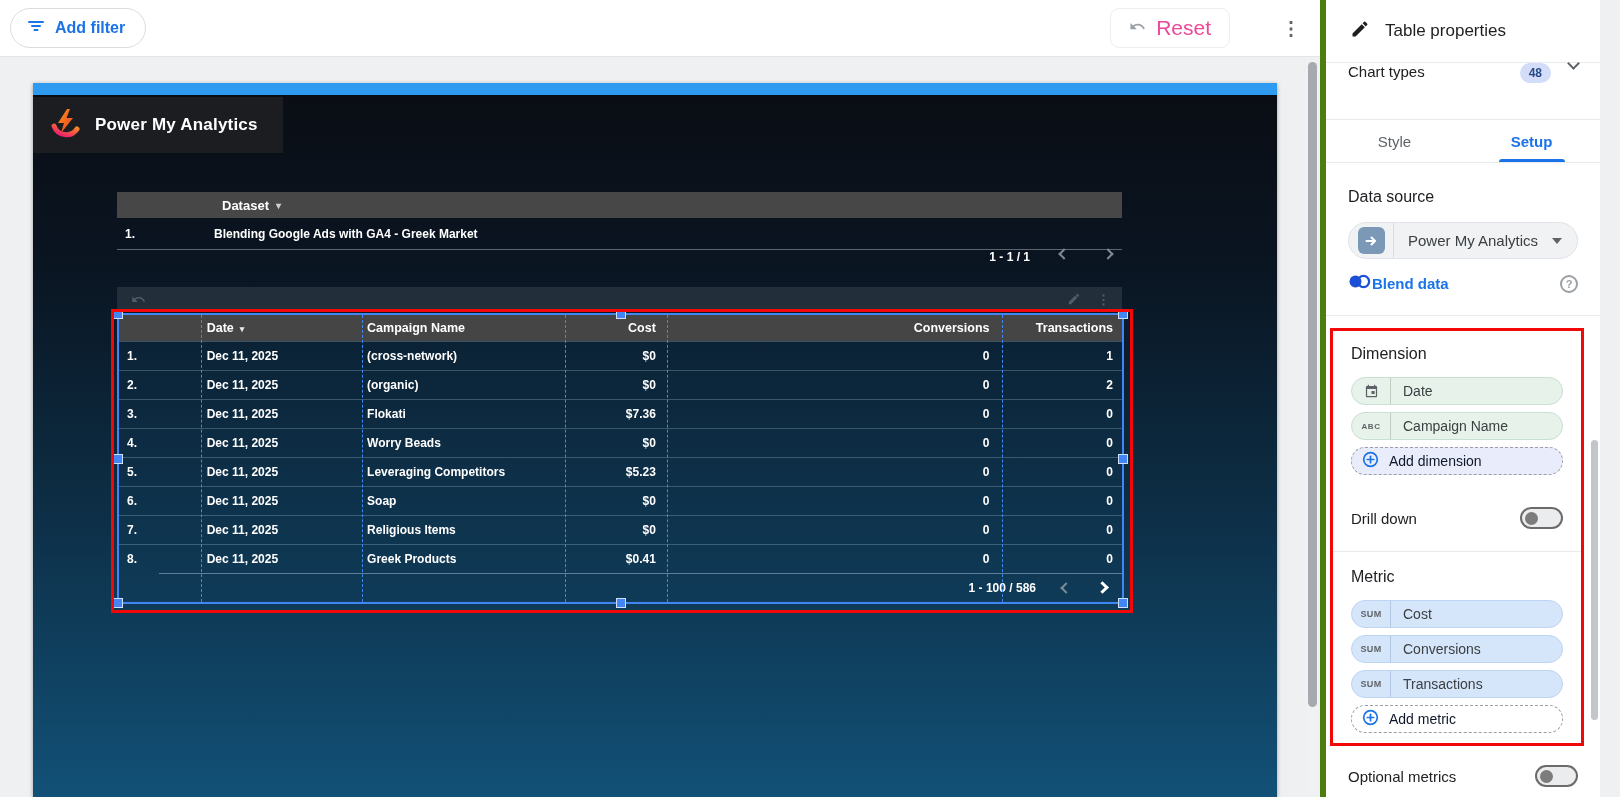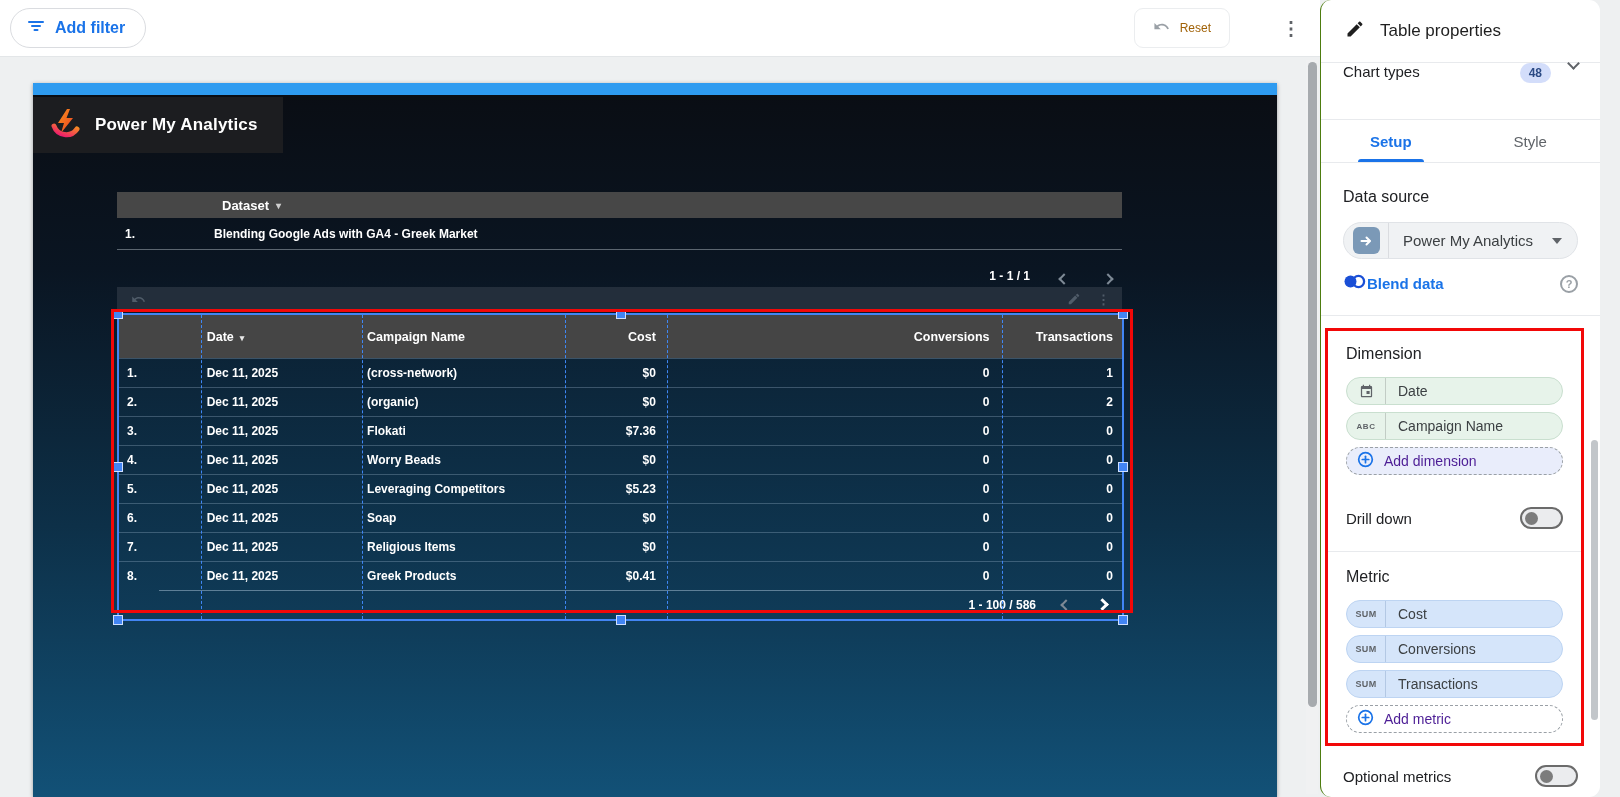--- a/index.html
+++ b/index.html
@@ -10,21 +10,21 @@
 
   
   .topbar { height:57px; background:#fff; border-bottom:1px solid #e3e6e8;
     display:flex; align-items:center; padding:0 18px 0 10px; flex:0 0 auto; }
   .btn-addfilter { display:flex; align-items:center; gap:10px; height:40px; padding:0 20px 0 16px;
     border:1px solid #dadce0; border-radius:20px; background:#fff; cursor:pointer; }
   .btn-addfilter span { color:#1a73e8; font-size:16px; font-weight:700; }
   .topbar-right { margin-left:auto; display:flex; align-items:center; }
   .btn-reset { display:flex; align-items:center; gap:10px; height:40px; padding:0 18px;
     border:1px solid #ebedef; border-radius:9px; background:#fff; margin-right:50px; }
-  .btn-reset span { color:#a16207; font-size:12px; font-weight:500; }
+  .btn-reset span { color:#ec4899; font-size:21px; font-weight:500; }
   .kebab { color:#5f6368; font-size:19px; font-weight:700; width:22px; text-align:center;
     cursor:pointer; letter-spacing:0; line-height:1; }
 
   
   .workspace { position:relative; flex:1; background:#eef0f1; overflow:hidden; }
   .canvas { position:absolute; left:33px; top:26px; width:1244px; height:714px;
     background:linear-gradient(180deg,#0a0d13 0%,#0a1522 26%,#0d3048 62%,#125177 100%);
     box-shadow:0 1px 4px rgba(0,0,0,.35); }
   .canvas-bluebar { height:12px; background:#2e9bf0; }
   .logo { position:absolute; left:0; top:14px; width:250px; height:56px; background:#1c1d20;
@@ -32,21 +32,21 @@
   .logo-text { color:#fff; font-size:17px; font-weight:700; letter-spacing:.2px; }
 
   
   .dataset { position:absolute; left:84px; top:109px; width:1005px; color:#fff; }
   .ds-header { height:26px; background:#474747; display:flex; align-items:center; padding-left:105px;
     font-size:13px; font-weight:700; }
   .ds-caret { color:#cfcfcf; font-size:10px; margin-left:7px; }
   .ds-row { height:31px; display:flex; align-items:center; font-size:12px; font-weight:700; }
   .ds-idx { width:97px; padding-left:8px; }
   .ds-divider { border-bottom:1px solid #5c6670; }
-  .ds-pg { height:33px; display:flex; align-items:flex-end; justify-content:flex-end; gap:8px; }
+  .ds-pg { height:33px; display:flex; align-items:flex-start; justify-content:flex-end; gap:8px; }
   .ds-pg .pg-text { font-size:12px; font-weight:700; margin-right:22px; }
 
   .chv { display:inline-block; width:8px; height:8px; border-left:2px solid #7e8a96;
     border-bottom:2px solid #7e8a96; }
   .chv-left  { transform:rotate(45deg); }
   .chv-right { transform:rotate(-135deg); }
   .chv.bright { border-color:#fff; width:9px; height:9px; border-width:3px; }
   .ds-pg .chv-left { margin-right:28px; } .ds-pg .chv-right { margin-right:10px; }
 
   
@@ -57,21 +57,21 @@
   .ct-kebab { color:#505c69; font-size:13px; font-weight:700; margin-left:16px; }
 
   
   .redbox-canvas { position:absolute; left:78px; top:226px; width:1022px; height:304px;
     border:3px solid #f20808; z-index:8; pointer-events:none; }
 
   
   .dtable { position:absolute; left:84px; top:230px; width:1007px; z-index:5;
     border:2px solid #4285f4;
     background:linear-gradient(180deg,#0b2032 0%,#0f3b58 100%); color:#fff; }
-  .thead { height:43px; background:#454545; display:flex; align-items:center;
+  .thead { height:26px; background:#454545; display:flex; align-items:center;
     font-size:12.5px; font-weight:700; }
   .trow { height:29px; display:flex; align-items:center; font-size:12px; font-weight:700;
     border-top:1px solid rgba(160,185,205,.32); }
   .tc { overflow:hidden; white-space:nowrap; }
   .c0 { width:82px;  padding-left:8px; }
   .c1 { width:161px; padding-left:6px; }
   .c2 { width:203px; padding-left:6px; }
   .c3 { width:102px; }
   .c4 { width:335px; }
   .c5 { width:124px; }
@@ -84,22 +84,22 @@
   .guide { position:absolute; top:0; bottom:0; width:0; border-left:1px dashed #3f87f5; z-index:3; }
   .handle { position:absolute; width:8px; height:8px; background:#4285f4;
     box-shadow:0 0 0 1px #cfe0ff; z-index:9; }
 
   
   .vscroll-track { position:absolute; right:2px; top:3px; bottom:3px; width:12px; background:#f0f1f2; }
   .vscroll-thumb { position:absolute; right:1px; top:2px; width:9px; height:645px;
     background:#a6aaae; border-radius:5px; }
 
   
-  .panel { width:280px; background:#fff; border-left:1px solid #4d7c0f; position:relative;
-    color:#202124;border-radius:11px; }
+  .panel { width:280px; background:#fff; border-left:6px solid #4d7c0f; position:relative;
+    color:#202124; }
   .panel-header { height:63px; display:flex; align-items:center; gap:15px; padding:0 24px;
     border-bottom:1px solid #e8eaed; }
   .panel-title { font-size:17px; font-weight:500; color:#1f1f1f; }
   .charttypes { height:57px; display:flex; align-items:flex-start; padding:0 22px;
     border-bottom:1px solid #e8eaed; }
   .charttypes .label { font-size:15px; font-weight:500; }
   .badge { margin-left:auto; background:#d3ddfa; color:#2b4a85; font-size:12px; font-weight:600;
     border-radius:10px; padding:3px 9px; }
   .chev-down { width:9px; height:9px; border-left:2px solid #5f6368; border-bottom:2px solid #5f6368;
     transform:rotate(-45deg); margin-left:18px; margin-top:-4px; }
@@ -138,21 +138,21 @@
   .pill.blue  { background:#d5e5fa; border:1px solid #bdd4f2; }
   .pill .chip { width:39px; align-self:stretch; display:flex; align-items:center; justify-content:center;
     border-right:1px solid #c2ccc5; }
   .pill.blue .chip { border-right-color:#b3c8e4; }
   .pill .plabel { padding-left:12px; font-size:14px; color:#3c4043; }
   .abc { font-size:8px; font-weight:700; color:#5f6368; letter-spacing:.5px; }
   .sum { font-size:9px; font-weight:700; color:#5f6368; letter-spacing:.3px; }
   .pill.add { border:1px dashed #9aa0a6; padding-left:10px; gap:10px; }
   .pill.add.lav { background:#e9edfb; }
   .pill.add.white { background:#fff; }
-  .pill.add .plabel { padding-left:0; font-weight:500; color:#4c1d95; }
+  .pill.add .plabel { padding-left:0; font-weight:500; color:#0f172a; }
   .toggle-row { display:flex; align-items:center; margin-top:32px; }
   .toggle-row .tlabel { font-size:15px; color:#202124; }
   .toggle { margin-left:auto; width:43px; height:22px; border:2px solid #6b6b6b; border-radius:12px;
     background:#ebecee; position:relative; cursor:pointer; }
   .toggle .knob { position:absolute; left:3px; top:2.5px; width:13px; height:13px; border-radius:50%;
     background:#7c7c7c; }
   .redwrap hr { border:none; border-top:1px solid #e8eaed; margin:22px 0 0 0; }
   .metric-heading { margin-top:16px; }
   .metric-pills .pill:first-of-type { margin-top:14px; }
   .dim-pills .pill:first-of-type { margin-top:14px; }
@@ -367,22 +367,22 @@
       <span class="panel-title">Table properties</span>
     </div>
 
     <div class="charttypes">
       <span class="label">Chart types</span>
       <span class="badge">48</span>
       <span class="chev-down"></span>
     </div>
 
     <div class="tabs">
+        <div class="tab">Style</div>
         <div class="tab active">Setup</div>
-        <div class="tab">Style</div>
       </div>
 
     <div class="section ds-section">
       <div class="sec-heading">Data source</div>
       <div class="source-pill">
         <span class="source-ic-wrap">
           <span class="source-ic">
             <svg width="14" height="14" viewBox="0 0 14 14">
                 <g stroke="#fff" stroke-width="2" fill="none" stroke-linecap="round" stroke-linejoin="round">
                   <line x1="2.5" y1="7" x2="10.5" y2="7"></line>

